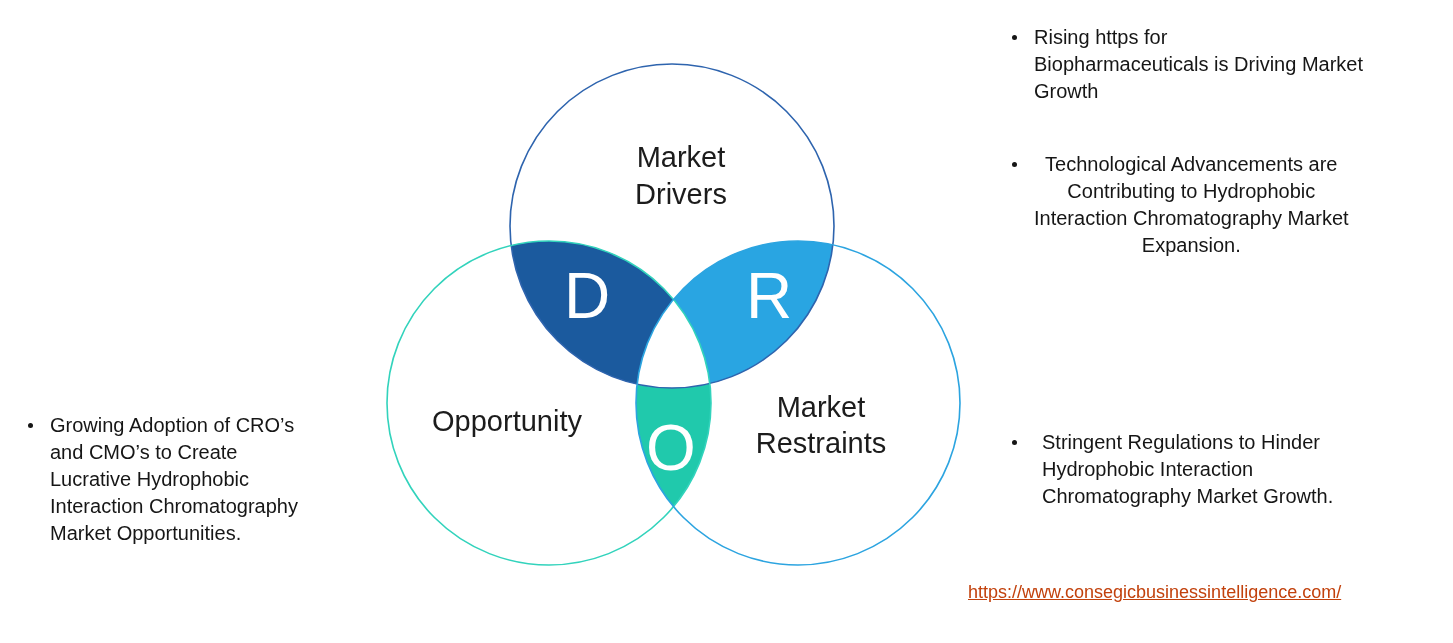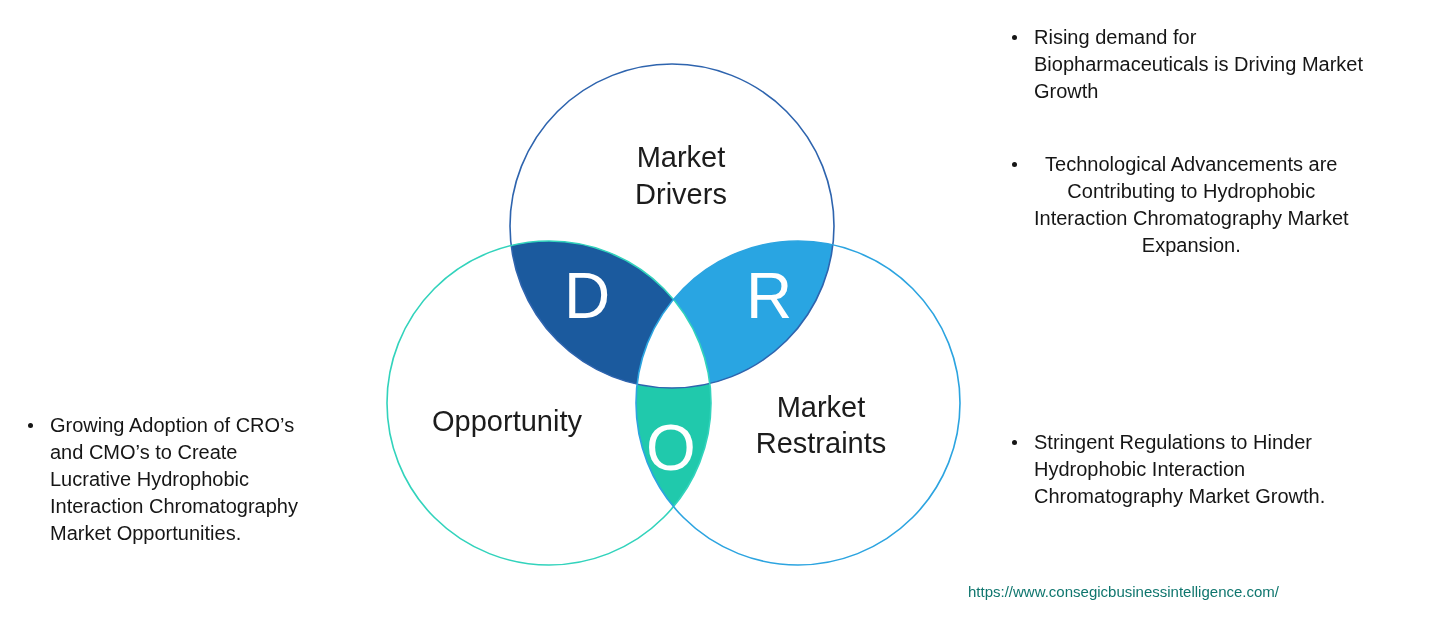--- a/index.html
+++ b/index.html
@@ -49,28 +49,29 @@
   .bullet-text {
     margin-left: 17px;
     font-size: 20px;
     line-height: 27px;
     white-space: pre-line;
     color: #161616;
   }
   .left-bullet   { left: 28px;   top: 412px; width: 340px; }
   .right-bullet-1 { left: 1012px; top: 24px;  width: 430px; }
   .right-bullet-2 { left: 1012px; top: 151px; width: 430px; text-align: center; }
-  .right-bullet-3 { left: 1012px; top: 429px; width: 430px; }
+  .right-bullet-3 { left: 1012px; top: 429px; width: 430px; gap: 8px; }
   .footer-url {
     position: absolute;
     left: 968px;
     top: 580px;
-    font-size: 15px;
+    font-size: 18px;
     line-height: 24px;
-    color: #0f766e;
+    color: #c2410c;
+    text-decoration: underline;
   }
 </style>
 </head>
 <body>
 
 <div class="stage">
 
   <svg class="venn-svg" viewBox="0 0 1453 643" aria-hidden="true">
     <defs>
       <clipPath id="clipTop">
@@ -118,21 +119,21 @@
     <span class="bullet-dot"></span>
     <span class="bullet-text">Growing Adoption of CRO’s
 and CMO’s to Create
 Lucrative Hydrophobic
 Interaction Chromatography
 Market Opportunities.</span>
   </div>
 
   <div class="bullet-item right-bullet-1">
     <span class="bullet-dot"></span>
-    <span class="bullet-text">Rising demand for
+    <span class="bullet-text">Rising https for
 Biopharmaceuticals is Driving Market
 Growth</span>
   </div>
 
   <div class="bullet-item right-bullet-2">
     <span class="bullet-dot"></span>
     <span class="bullet-text">Technological Advancements are
 Contributing to Hydrophobic
 Interaction Chromatography Market
 Expansion.</span>

